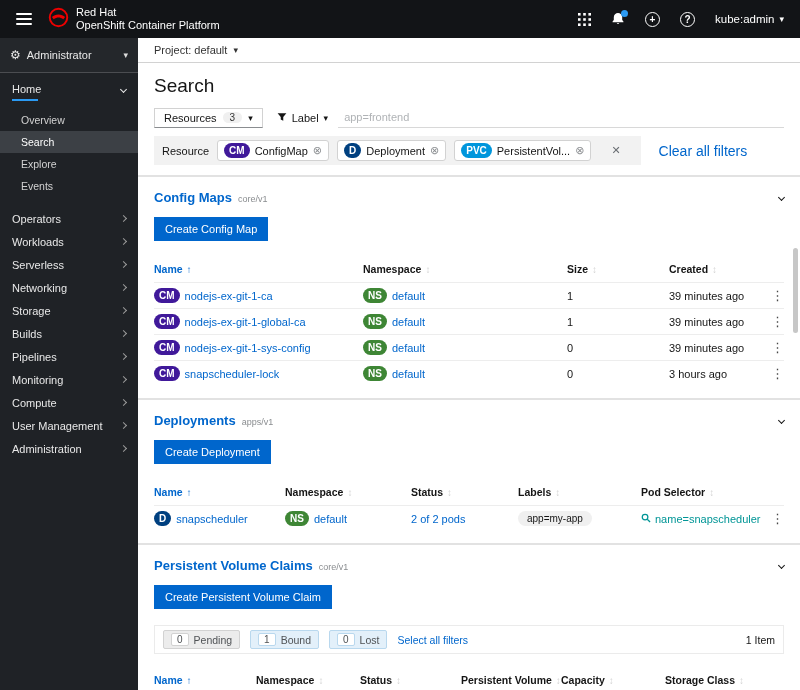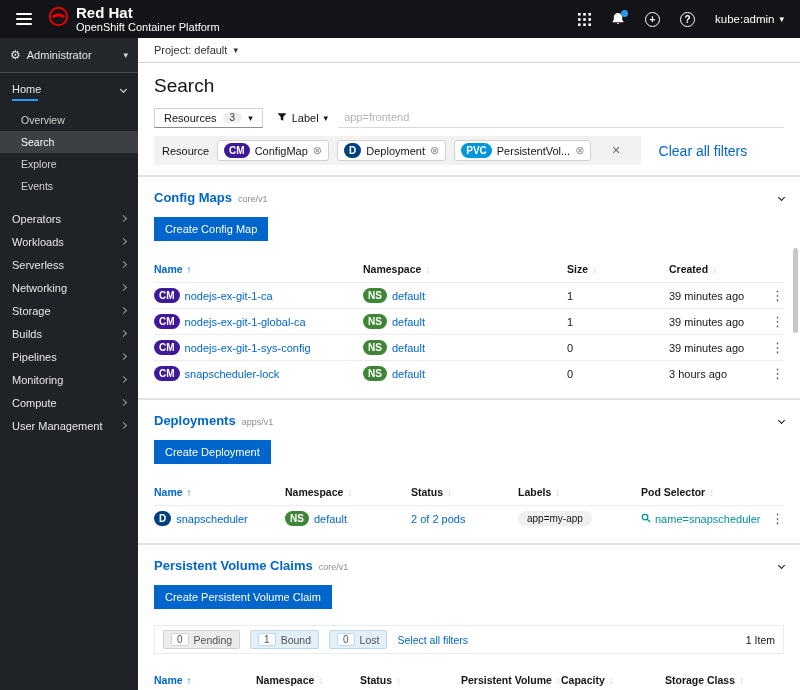--- a/index.html
+++ b/index.html
@@ -6,21 +6,21 @@
   html,body { width:800px; height:690px; overflow:hidden; background:#fff;
     font-family:"Liberation Sans", sans-serif; color:#151515; }
 
   
   .masthead { height:38px; background:#121417; display:flex; align-items:center;
     padding:0 16px; color:#fff; }
   .hamburger { width:16px; display:flex; flex-direction:column; gap:3px; cursor:pointer; margin-right:16px; }
   .hamburger span { height:2px; background:#fff; border-radius:1px; }
   .brand { display:flex; align-items:center; gap:7px; }
   .brand-text { line-height:1.15; }
-  .brand-l1 { font-size:15px; font-weight:bold; }
+  .brand-l1 { font-size:11px; font-weight:normal; }
   .brand-l2 { font-size:11px; }
   .mast-right { margin-left:auto; display:flex; align-items:center; gap:20px; }
   .mast-icon { position:relative; display:flex; align-items:center; cursor:pointer; }
   .ring { width:15px; height:15px; border:1px solid #fff; border-radius:50%;
     display:flex; align-items:center; justify-content:center; font-size:10px; font-weight:bold; }
   .bell-dot { position:absolute; top:-2px; right:-3px; width:7px; height:7px;
     background:#2b9af3; border-radius:50%; }
   .user-menu { font-size:11.5px; display:flex; align-items:center; gap:5px; cursor:pointer; }
   .caret { font-size:9px; }
 
@@ -242,20 +242,24 @@
           <span class="chev right"></span>
         </div>
       <div class="nav-group">
           <span>Compute</span>
           <span class="chev right"></span>
         </div>
       <div class="nav-group">
           <span>User Management</span>
           <span class="chev right"></span>
         </div>
+      <div class="nav-group">
+          <span>Administration</span>
+          <span class="chev right"></span>
+        </div>
     </div>
   </nav>
 
   <main class="main">
     <div class="project-bar">
       <span>Project: default</span>
       <span class="caret">▾</span>
     </div>
 
     <div class="content">

